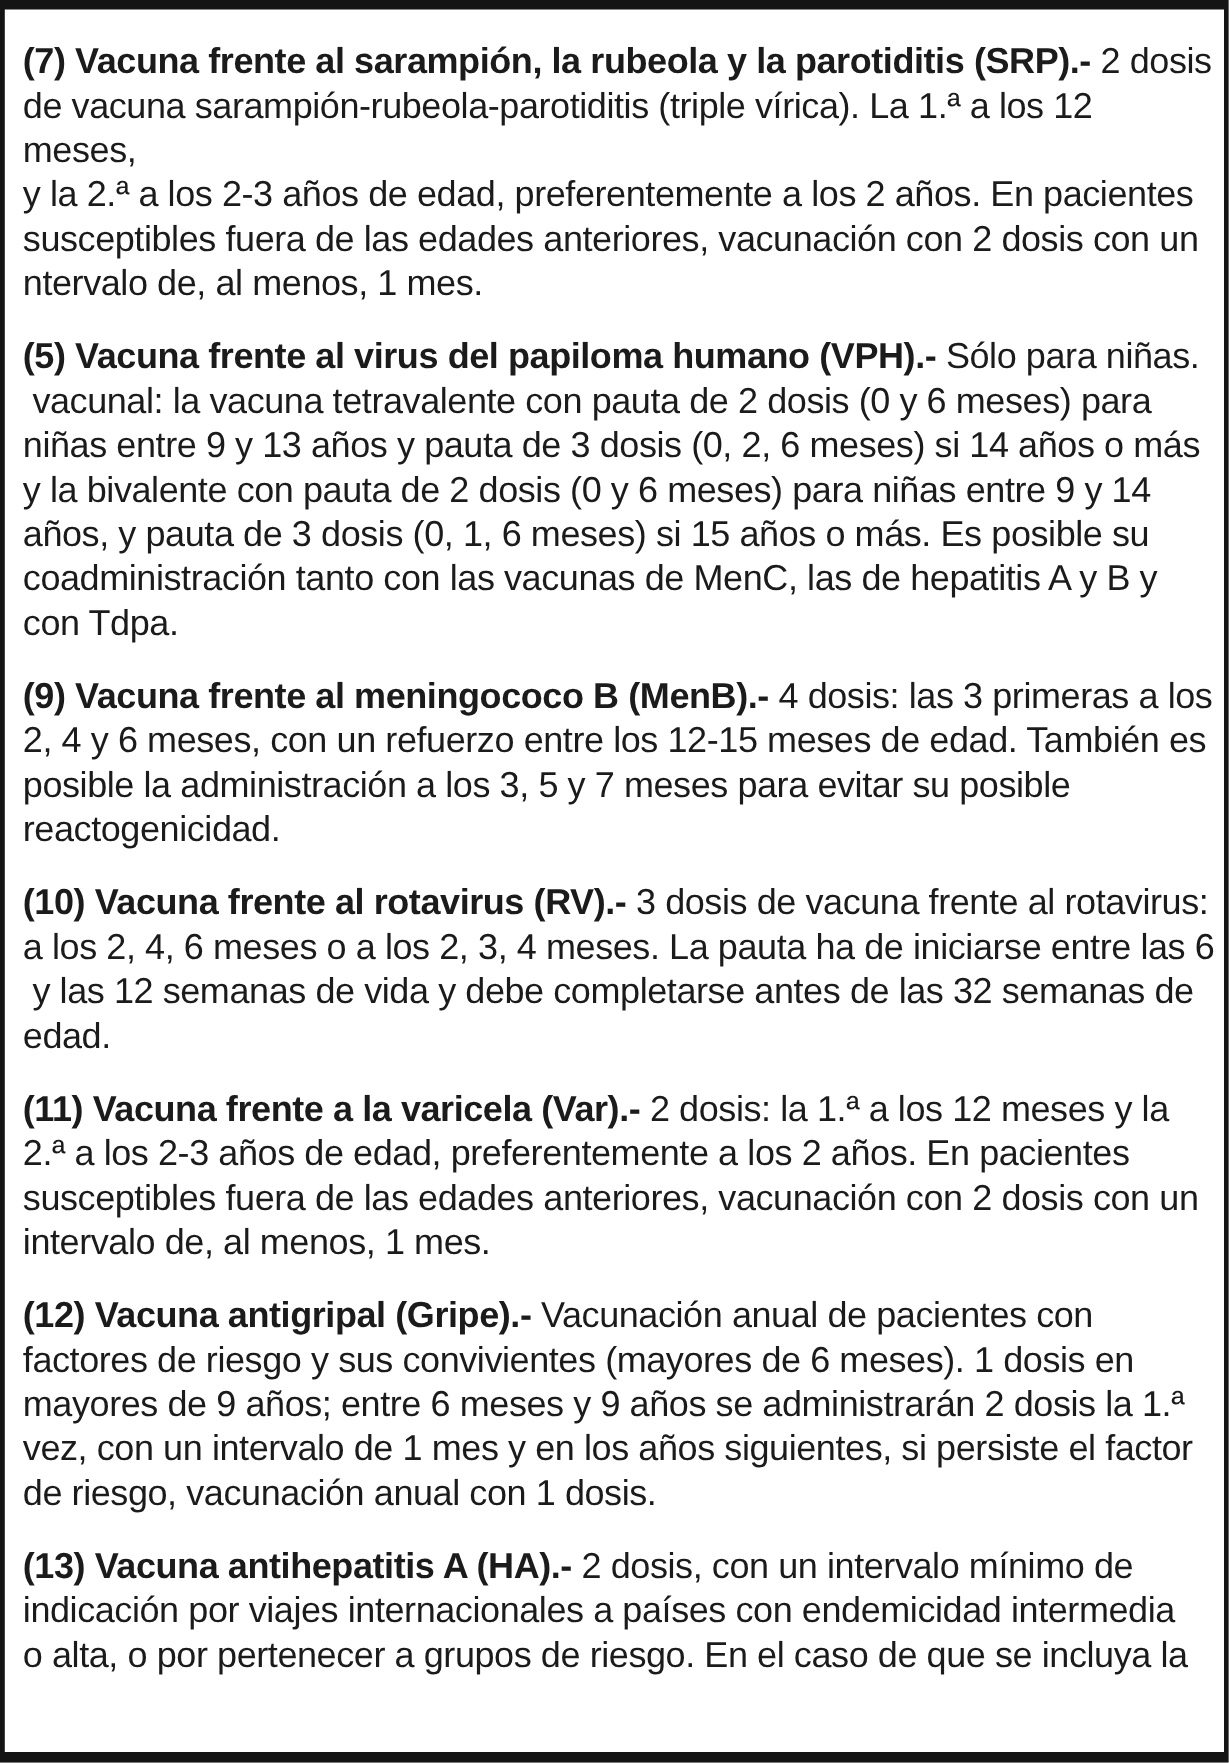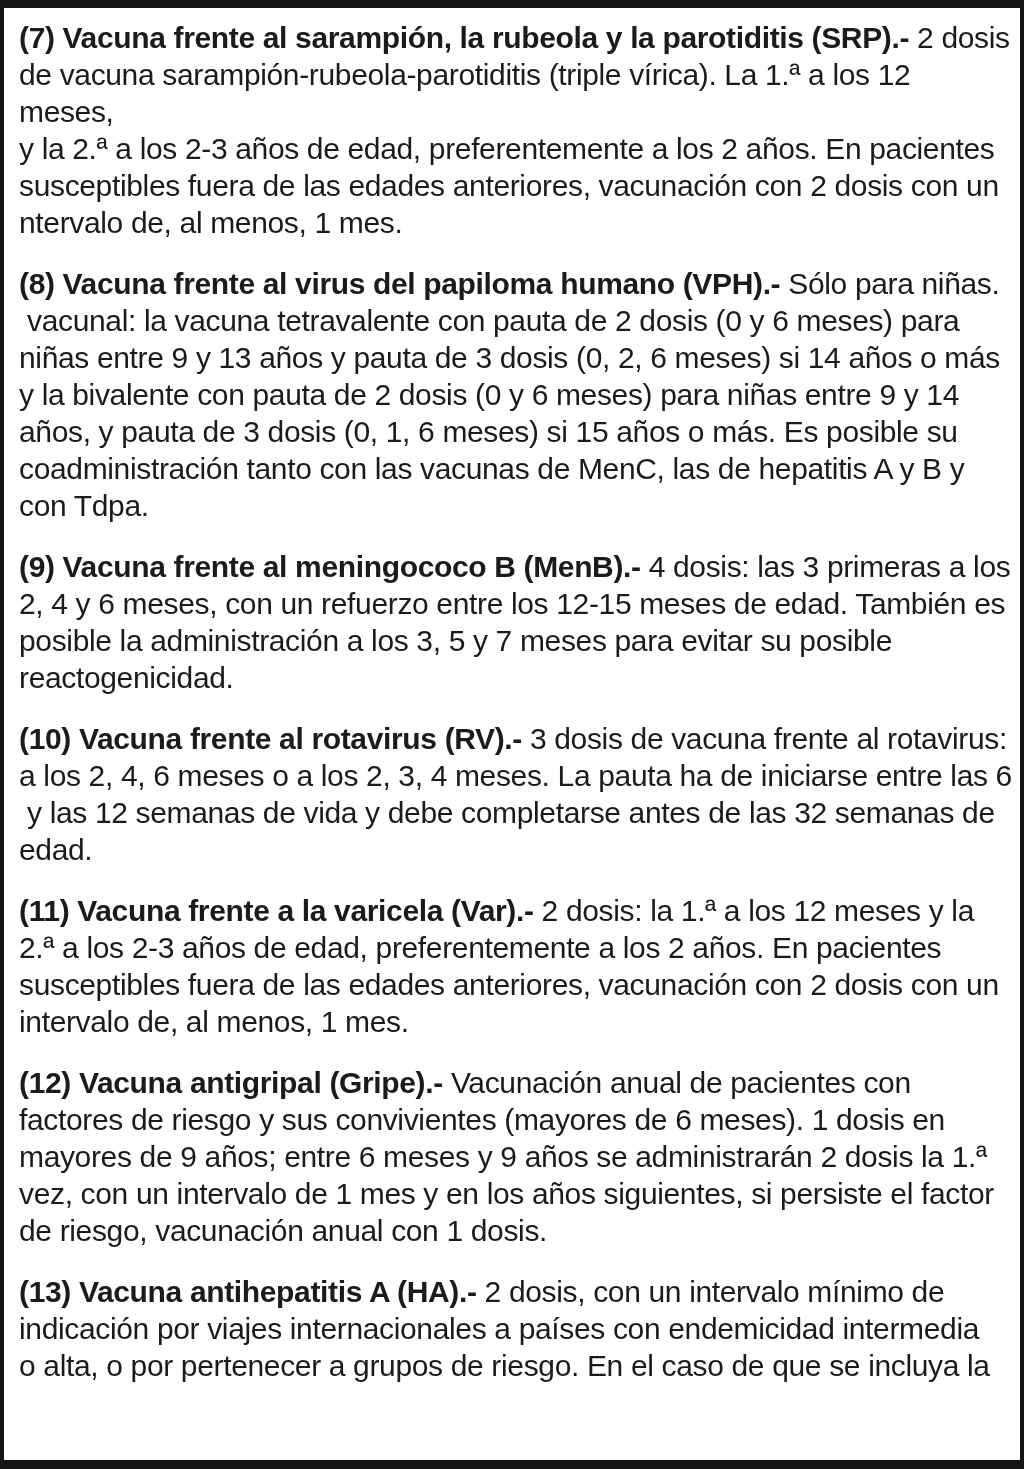--- a/index.html
+++ b/index.html
@@ -9,21 +9,21 @@
   }
   * { margin: 0; padding: 0; box-sizing: border-box; }
   html, body { background: #ffffff; }
   .page {
     width: 1024px;
     height: 1469px;
     background: var(--bg);
     border-style: solid;
     border-color: var(--frame);
     border-width: 8px 4px 9px 4px;
-    padding: 11px 8px 0 15px;
+    padding: 25px 8px 0 15px;
     overflow: hidden;
     font-family: "Liberation Sans", sans-serif;
   }
   .doc-body { width: 100%; }
   .para {
     margin-bottom: 24px;
   }
   .line {
     white-space: pre-wrap;
     font-size: 30px;
@@ -43,21 +43,21 @@
 <div class="page">
   <div class="doc-body" id="doc-body">
       <div class="para">
         <div class="line"><b class="lead">(7) Vacuna frente al sarampión, la rubeola y la parotiditis (SRP).-</b><span> 2 dosis</span></div>
         <div class="line"><span>de vacuna sarampión-rubeola-parotiditis (triple vírica). La 1.ª a los 12 meses,</span></div>
         <div class="line"><span>y la 2.ª a los 2-3 años de edad, preferentemente a los 2 años. En pacientes</span></div>
         <div class="line"><span>susceptibles fuera de las edades anteriores, vacunación con 2 dosis con un</span></div>
         <div class="line"><span>ntervalo de, al menos, 1 mes.</span></div>
       </div>
       <div class="para">
-        <div class="line"><b class="lead">(8) Vacuna frente al virus del papiloma humano (VPH).-</b><span> Sólo para niñas.</span></div>
+        <div class="line"><b class="lead">(5) Vacuna frente al virus del papiloma humano (VPH).-</b><span> Sólo para niñas.</span></div>
         <div class="line"><span> vacunal: la vacuna tetravalente con pauta de 2 dosis (0 y 6 meses) para</span></div>
         <div class="line"><span>niñas entre 9 y 13 años y pauta de 3 dosis (0, 2, 6 meses) si 14 años o más</span></div>
         <div class="line"><span>y la bivalente con pauta de 2 dosis (0 y 6 meses) para niñas entre 9 y 14</span></div>
         <div class="line"><span>años, y pauta de 3 dosis (0, 1, 6 meses) si 15 años o más. Es posible su</span></div>
         <div class="line"><span>coadministración tanto con las vacunas de MenC, las de hepatitis A y B y</span></div>
         <div class="line"><span>con Tdpa.</span></div>
       </div>
       <div class="para">
         <div class="line"><b class="lead">(9) Vacuna frente al meningococo B (MenB).-</b><span> 4 dosis: las 3 primeras a los</span></div>
         <div class="line"><span>2, 4 y 6 meses, con un refuerzo entre los 12-15 meses de edad. También es</span></div>

